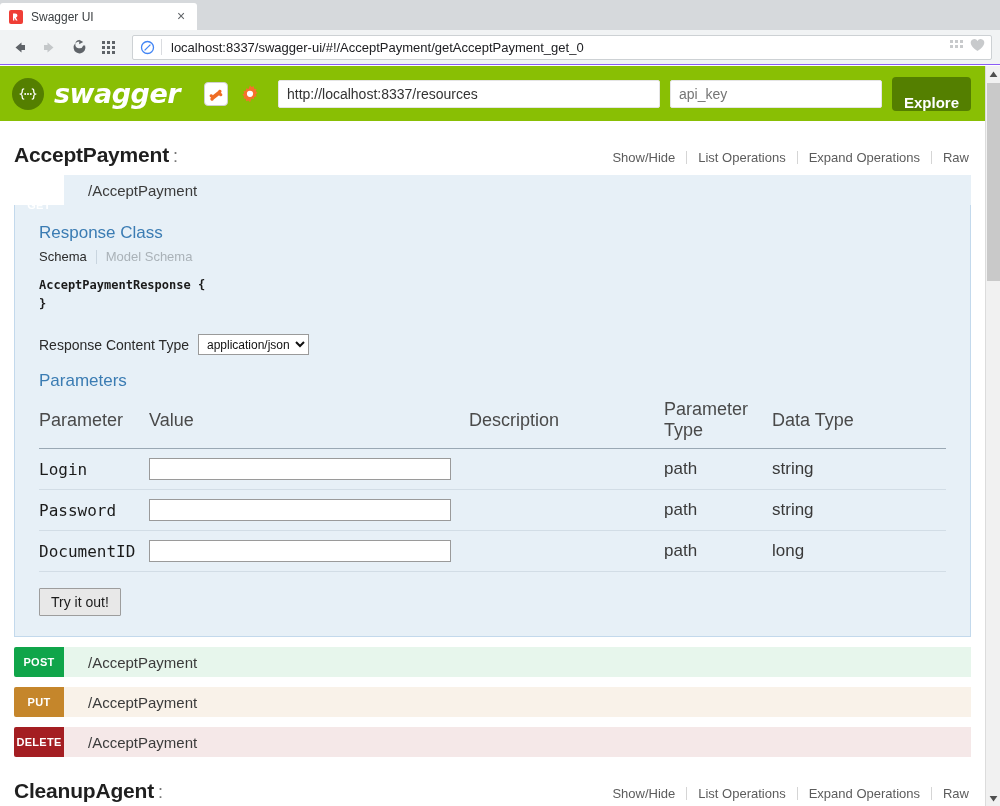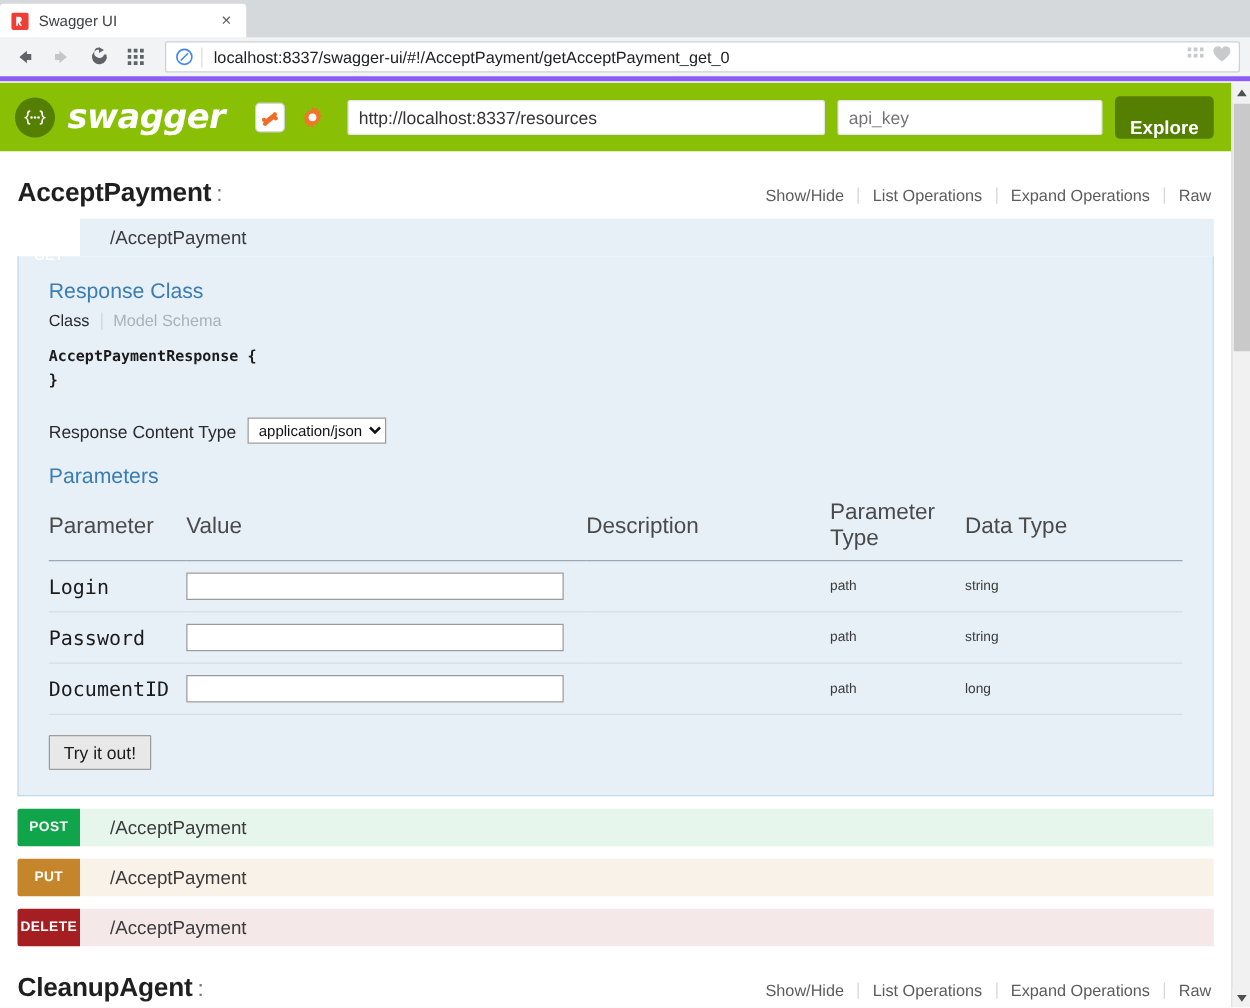--- a/index.html
+++ b/index.html
@@ -39,21 +39,21 @@
   .tab-close {
     flex: 0 0 16px; width: 16px; height: 16px;
     color: #5f6368; font-size: 14px; line-height: 14px;
     text-align: center; cursor: pointer;
   }
 
   .toolbar {
     height: 35px; background: #f1f3f4;
     display: flex; align-items: center;
     padding: 0 8px 0 6px;
-    border-bottom: 4px solid #8b5cf6;
+    border-bottom: 1px solid #8b5cf6;
   }
   .nav-btn {
     width: 26px; height: 26px; flex: 0 0 26px;
     display: flex; align-items: center; justify-content: center;
     margin-right: 4px; cursor: pointer;
   }
   .urlbar {
     flex: 1 1 auto; height: 25px;
     background: #fff; border: 1px solid #cdd1d4; border-radius: 2px;
     display: flex; align-items: center;
@@ -239,21 +239,21 @@
   .param-name {
     font-family: "DejaVu Sans Mono", monospace;
     font-size: 16px; color: #1b1b1b;
   }
   .param-input {
     width: 302px; height: 22px;
     border: 1px solid #9a9a9a; background: #fff;
     font-size: 12px; padding: 0 4px; border-radius: 0;
     font-family: "Liberation Sans", sans-serif; outline: none;
   }
-  .cell-text { font-size: 11px; color: #3a3a3a; }
+  .cell-text { font-size: 17px; color: #3a3a3a; }
 
   .submit-row { padding-top: 16px; }
   .try-btn {
     background: #e8e8e8;
     border: 1px solid #9d9d9d;
     font-size: 14px; color: #1b1b1b;
     padding: 5px 11px; cursor: pointer;
     font-family: "Liberation Sans", sans-serif;
     border-radius: 1px;
   }
@@ -395,21 +395,21 @@
         <div class="op op-get">
           <div class="op-head">
             <span class="op-method">GET</span>
             <span class="op-path">/AcceptPayment</span>
           </div>
           <div class="op-body">
 
             <div class="rc-title">Response Class</div>
 
             <div class="model-tabs">
-              <span class="model-tab">Class</span>
+              <span class="model-tab">Schema</span>
               <span class="mt-sep"></span>
               <span class="model-tab inactive">Model Schema</span>
             </div>
 
             <div class="model-sig">
               <div>AcceptPaymentResponse {</div>
               <div>}</div>
             </div>
 
             <div class="rct-row">

